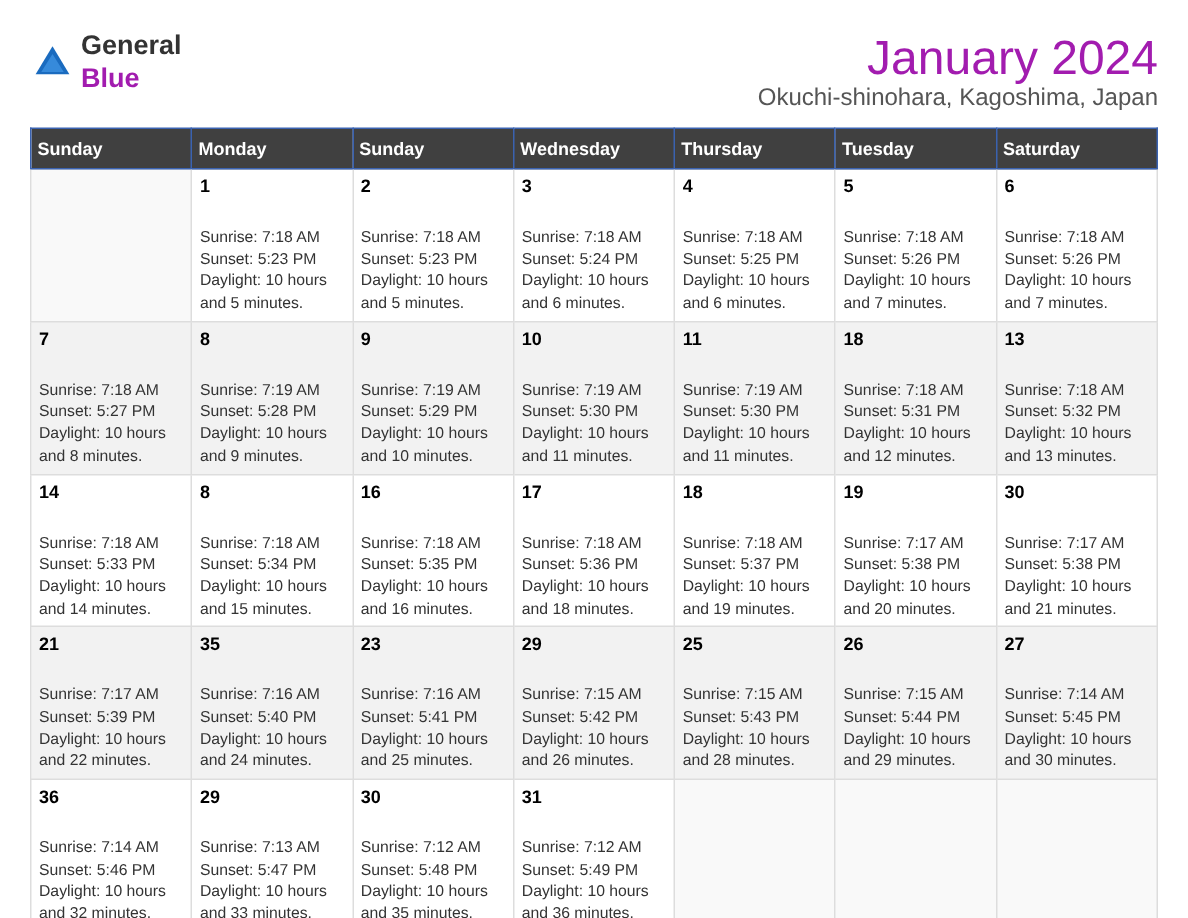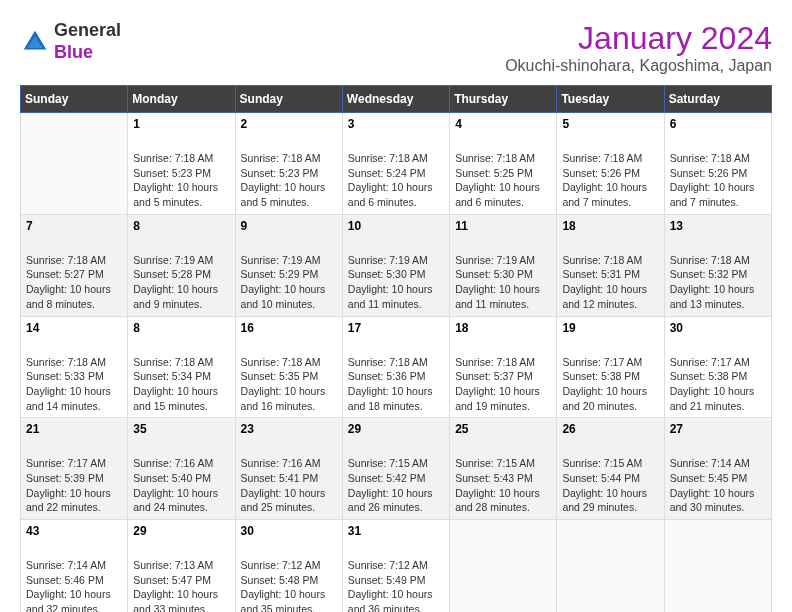--- a/index.html
+++ b/index.html
@@ -237,21 +237,21 @@
           <div class="day-num">26</div>
           <div class="day-info">Sunrise: 7:15 AM<br>Sunset: 5:44 PM<br>Daylight: 10 hours<br>and 29 minutes.</div>
         </td>
         <td>
           <div class="day-num">27</div>
           <div class="day-info">Sunrise: 7:14 AM<br>Sunset: 5:45 PM<br>Daylight: 10 hours<br>and 30 minutes.</div>
         </td>
       </tr>
       <tr>
         <td>
-          <div class="day-num">43</div>
+          <div class="day-num">36</div>
           <div class="day-info">Sunrise: 7:14 AM<br>Sunset: 5:46 PM<br>Daylight: 10 hours<br>and 32 minutes.</div>
         </td>
         <td>
           <div class="day-num">29</div>
           <div class="day-info">Sunrise: 7:13 AM<br>Sunset: 5:47 PM<br>Daylight: 10 hours<br>and 33 minutes.</div>
         </td>
         <td>
           <div class="day-num">30</div>
           <div class="day-info">Sunrise: 7:12 AM<br>Sunset: 5:48 PM<br>Daylight: 10 hours<br>and 35 minutes.</div>
         </td>

